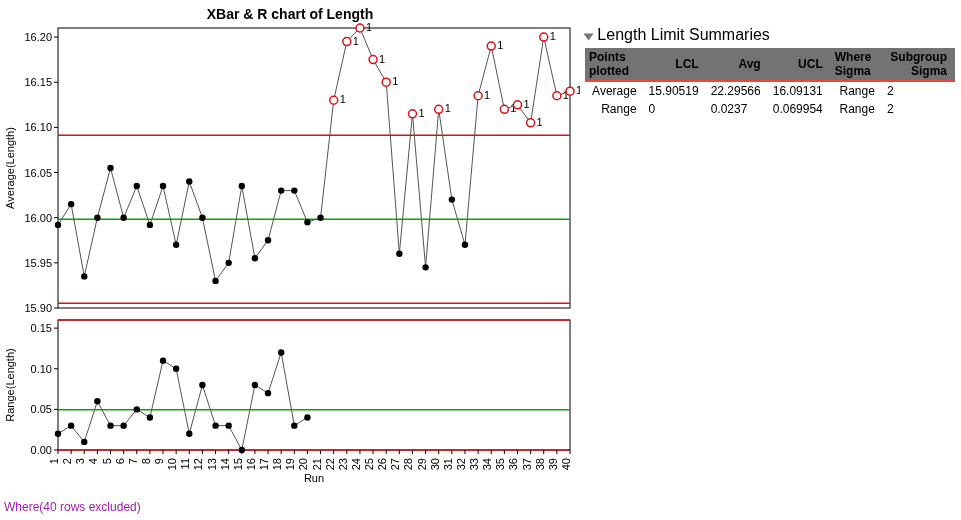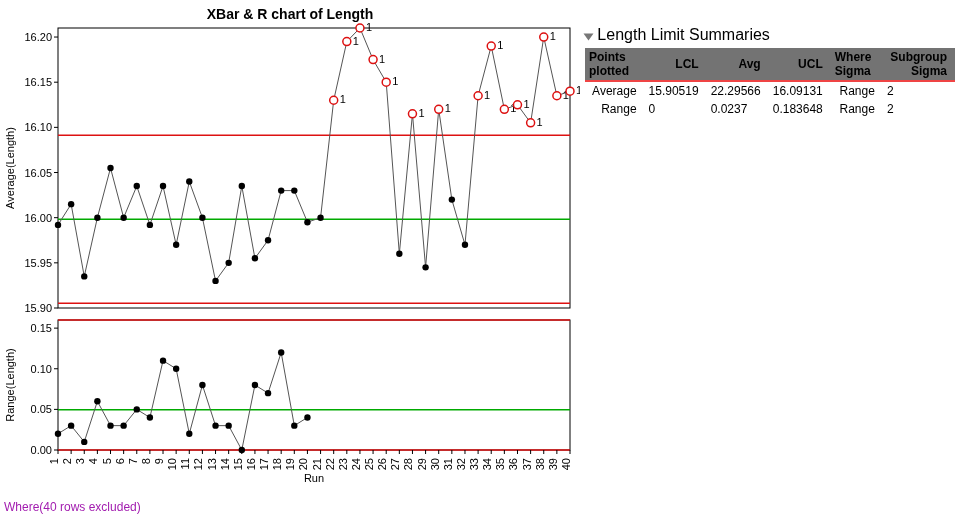--- a/index.html
+++ b/index.html
@@ -239,21 +239,21 @@
           <td>15.90519</td>
           <td>22.29566</td>
           <td>16.09131</td>
           <td class="l">Range</td>
           <td>2</td>
         </tr>
         <tr>
           <td class="l">Range</td>
           <td>0</td>
           <td>0.0237</td>
-          <td>0.183648</td>
+          <td>0.069954</td>
           <td class="l">Range</td>
           <td>2</td>
         </tr>
       </tbody>
     </table>
   </div>
 
   <div id="footer">Where(40 rows excluded)</div>
 </div>
 

